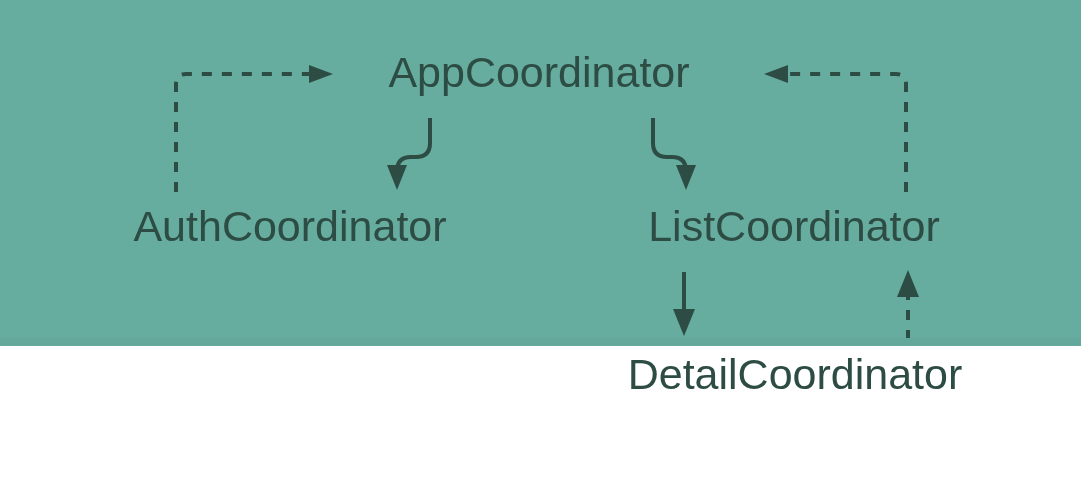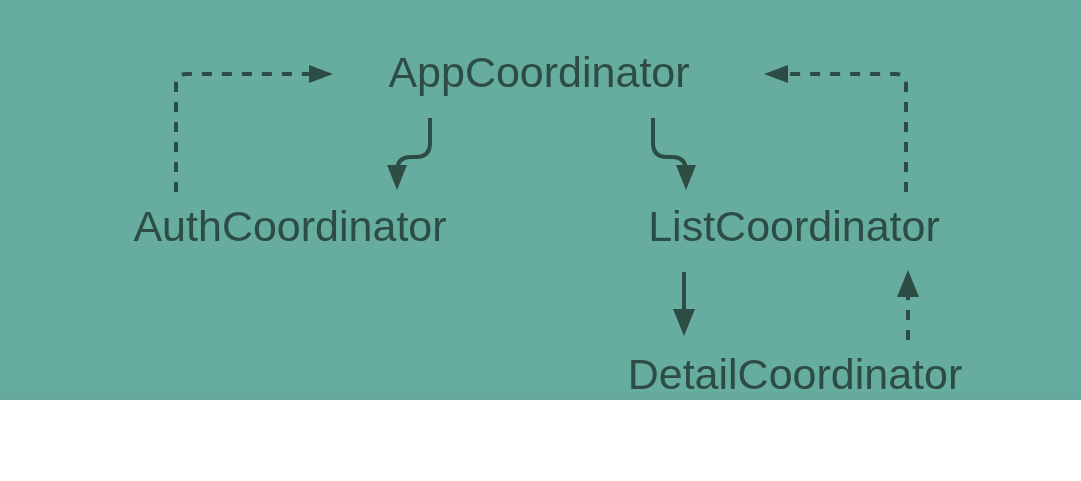--- a/index.html
+++ b/index.html
@@ -9,21 +9,21 @@
   }
   body {
     width: 1081px;
     height: 481px;
     overflow: hidden;
     font-family: "Liberation Sans", sans-serif;
   }
   #diagram-root {
     position: relative;
     width: 1081px;
-    height: 400px;
+    height: 346px;
     background: #66ada0;
   }
   #diagram-svg {
     position: absolute;
     top: 0;
     left: 0;
     width: 1081px;
     height: 481px;
     display: block;
   }

